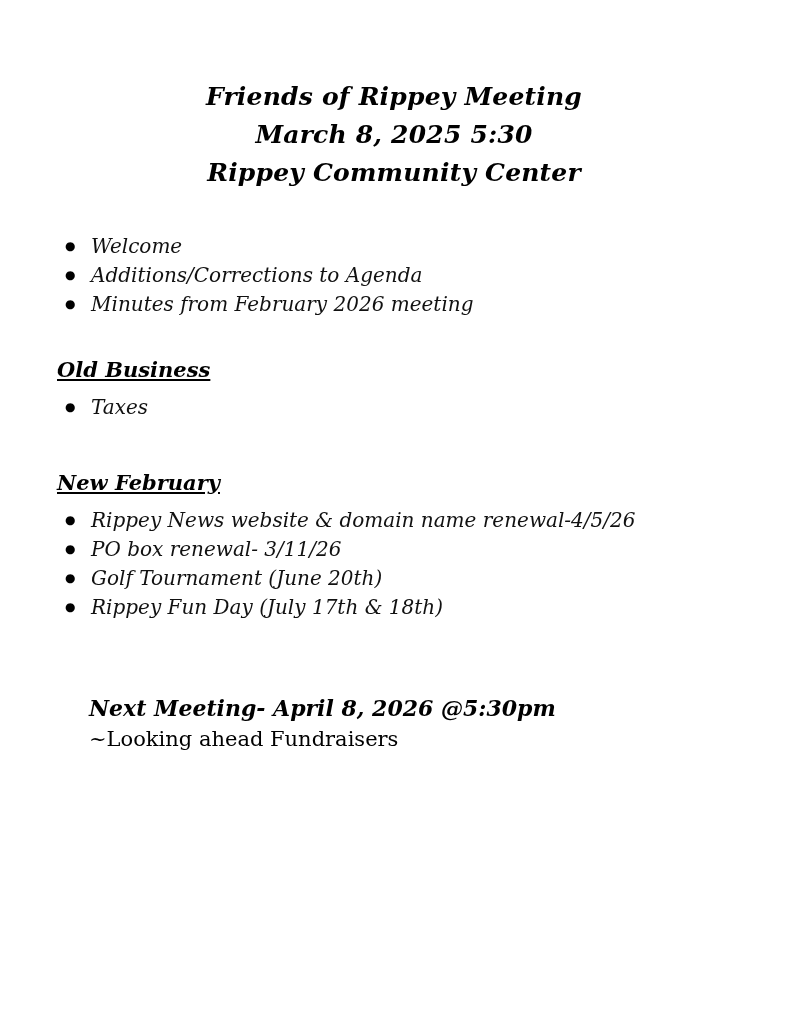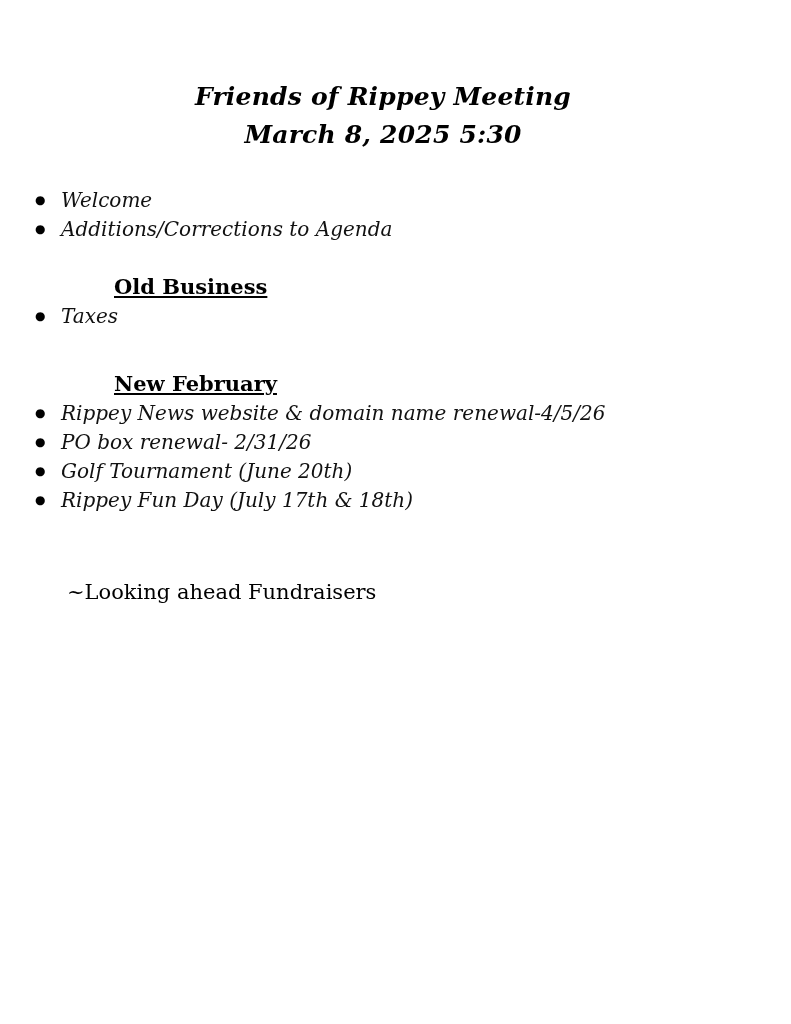--- a/index.html
+++ b/index.html
@@ -12,39 +12,39 @@
     height: 1024px;
     font-family: "DejaVu Serif", serif;
     color: #000000;
     overflow: hidden;
   }
   .page {
     position: relative;
     width: 791px;
     height: 1024px;
     box-sizing: border-box;
-    padding: 78px 60px 0 35px;
+    padding: 78px 60px 0 57px;
   }
   .title-block {
     text-align: center;
     font-style: italic;
     font-weight: bold;
     font-size: 25px;
     line-height: 38px;
     letter-spacing: 0.2px;
   }
   .title-line {
     display: block;
     white-space: nowrap;
   }
   .gap-after-title { height: 32px; }
 
   ul.agenda {
     list-style: none;
-    margin: 0;
+    margin: 8px;
     padding: 0;
   }
   ul.agenda li {
     position: relative;
     font-style: italic;
     font-size: 20px;
     line-height: 29px;
     color: #111;
     padding-left: 26px;
     margin: 0 0 0 0;
@@ -56,24 +56,24 @@
     top: -1px;
     font-size: 12px;
     line-height: 31px;
     color: #000;
   }
 
   .lvl1 { margin-left: 56px; }
   .lvl2 { margin-left: 108px; }
 
   .section-head {
+    font-style: italic;
     font-weight: bold;
     font-size: 21px;
     text-decoration: underline;
-    margin-left: 79px;
     line-height: 30px;
   }
   .spacer-md { height: 28px; }
   .spacer-lg { height: 38px; }
 
   .footer-block {
     margin-top: 34px;
   }
   .next-meeting {
     font-style: italic;
@@ -89,48 +89,51 @@
   }
 </style>
 </head>
 <body>
 
 <div class="page">
 
   <div class="title-block">
     <span class="title-line">Friends of Rippey Meeting</span>
     <span class="title-line">March 8, 2025 5:30</span>
+    <span class="title-line">Rippey Community Center</span>
   </div>
 
   <div class="gap-after-title"></div>
 
   <ul class="agenda lvl1">
     <li>Welcome</li>
     <li>Additions/Corrections to Agenda</li>
+    <li>Minutes from February 2026 meeting</li>
   </ul>
 
   <div class="spacer-md"></div>
 
   <div class="section-head">Old Business</div>
 
   <ul class="agenda lvl2">
     <li>Taxes</li>
   </ul>
 
   <div class="spacer-lg"></div>
 
   <div class="section-head">New February</div>
 
   <ul class="agenda lvl2">
     <li>Rippey News website &amp; domain name renewal-4/5/26</li>
-    <li>PO box renewal- 2/31/26</li>
+    <li>PO box renewal- 3/11/26</li>
     <li>Golf Tournament (June 20th)</li>
     <li>Rippey Fun Day (July 17th &amp; 18th)</li>
   </ul>
 
   <div class="spacer-md"></div>
 
 
   <div class="footer-block">
+    <div class="next-meeting">Next Meeting- April 8, 2026  @5:30pm</div>
     <div class="looking-ahead">~Looking ahead Fundraisers</div>
   </div>
 
 </div>
 
 </body></html>

